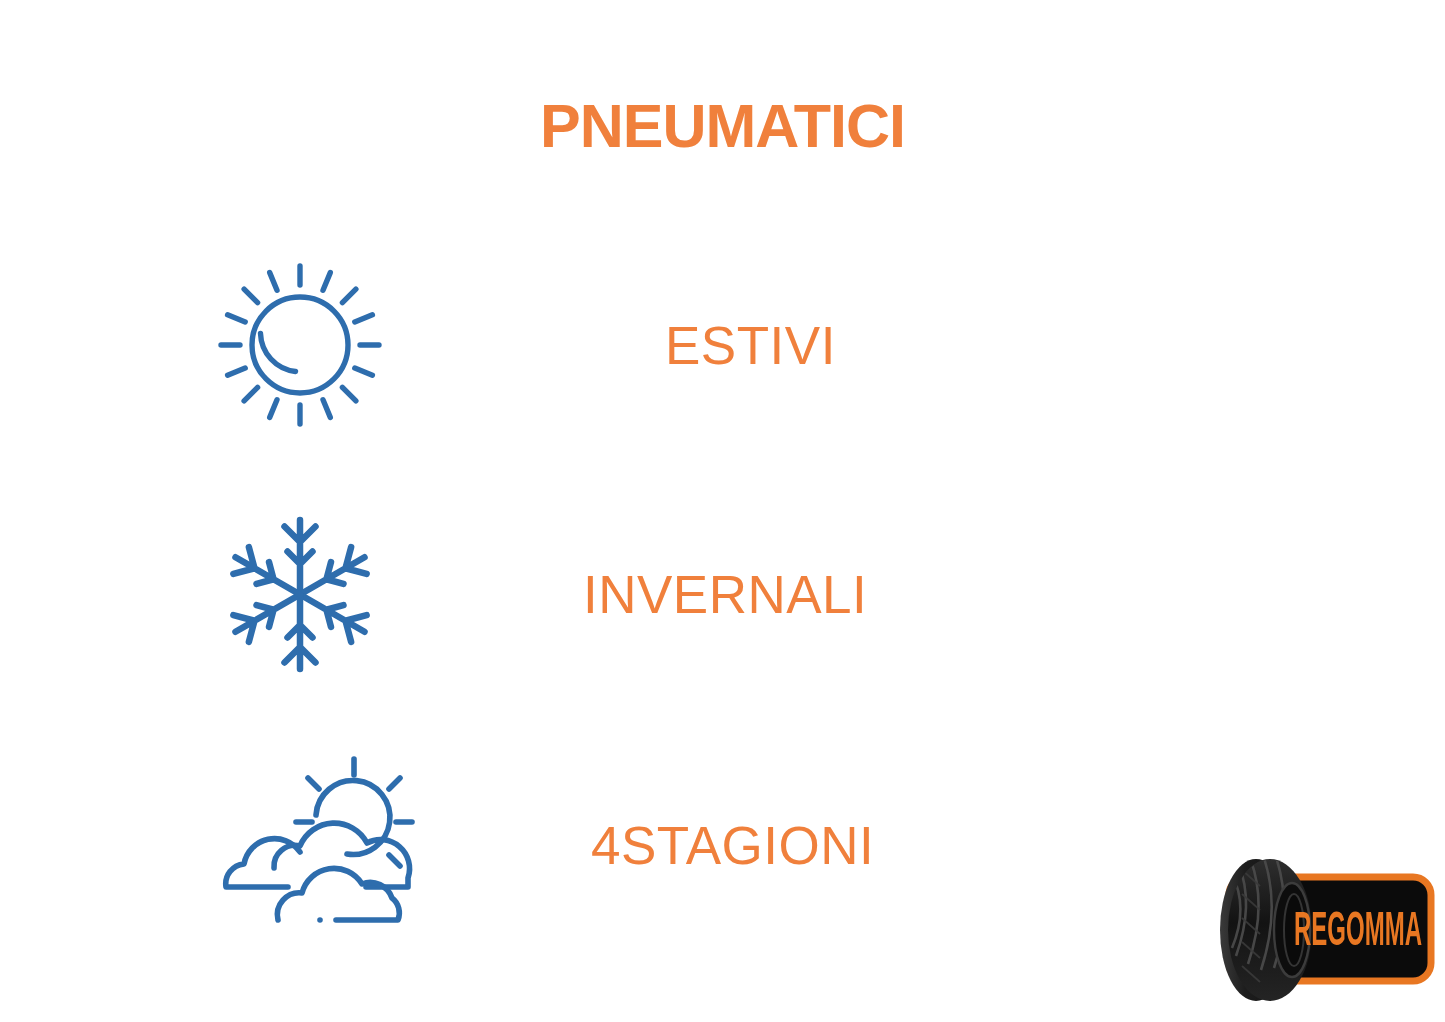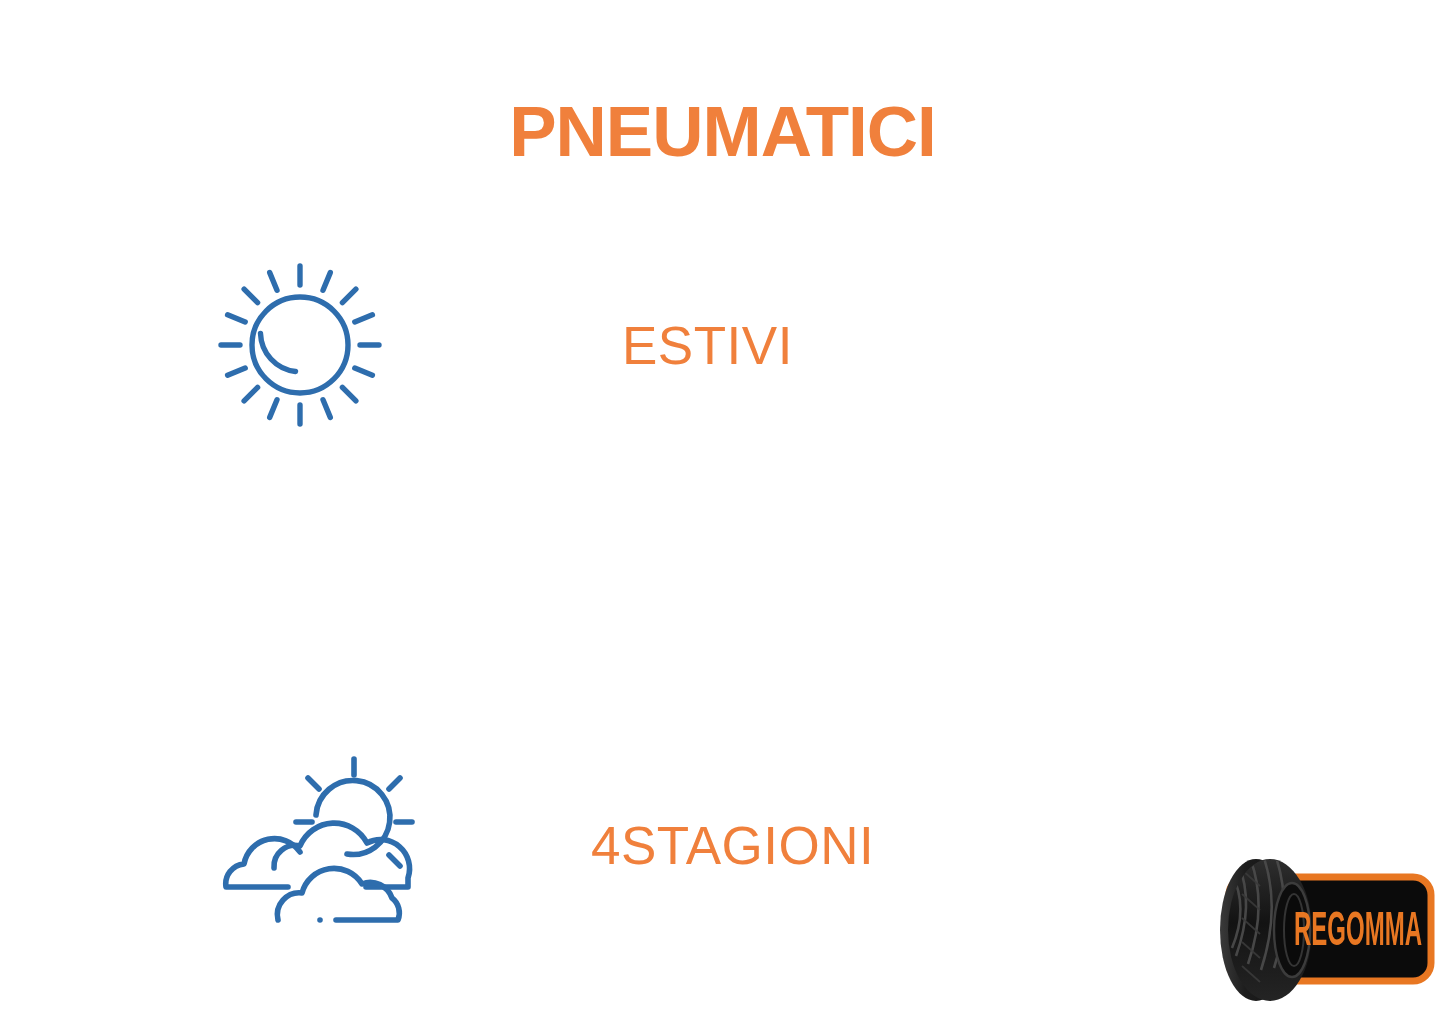--- a/index.html
+++ b/index.html
@@ -18,21 +18,21 @@
     overflow: hidden;
   }
 
   
   #title {
     position: absolute;
     left: 0;
     top: 96px;
     width: 1445px;
     text-align: center;
-    font-size: 71px;
+    font-size: 61px;
     font-weight: bold;
     letter-spacing: -1px;
     color: #F0803C;
     line-height: 1.0;
     white-space: nowrap;
   }
 
   
   .row {
     position: absolute;
@@ -63,21 +63,21 @@
     top: 0;
     height: 200px;
     display: flex;
     align-items: center;
     font-size: 53px;
     font-weight: 400;
     letter-spacing: 0.5px;
     color: #F0803C;
     white-space: nowrap;
   }
-  #label-estivi     { left: 622px; }
+  #label-estivi     { left: 665px; }
   #label-invernali  { left: 583px; }
   #label-4stagioni  { left: 571px; }
 
   
   #logo {
     position: absolute;
     left: 1208px;
     top: 852px;
     width: 236px;
     height: 156px;
@@ -113,20 +113,72 @@
         <line x1="62.0" y1="139.8" x2="54.7" y2="157.4"></line>
         <line x1="12.6" y1="54.7" x2="30.2" y2="62.0"></line>
         <line x1="139.8" y1="108.0" x2="157.4" y2="115.3"></line>
         <line x1="157.4" y1="54.7" x2="139.8" y2="62.0"></line>
         <line x1="30.2" y1="108.0" x2="12.6" y2="115.3"></line>
       </svg>
     </div>
     <div class="row-label" id="label-estivi">ESTIVI</div>
   </div>
 
+  <div class="row" id="row-invernali">
+    <div class="row-icon">
+      <svg width="168" height="185" viewBox="0 0 168 185" fill="none" stroke="#2E6DAD" stroke-width="6.5" stroke-linecap="round" stroke-linejoin="round">
+        <g>
+
+          <g>
+            <path d="M 84 92.5 L 84 18
+                     M 84 40 L 68.5 24.5
+                     M 84 40 L 99.5 24.5
+                     M 84 62 L 71.5 49.5
+                     M 84 62 L 96.5 49.5"></path>
+          </g>
+          <g transform="rotate(60 84 92.5)">
+            <path d="M 84 92.5 L 84 18
+                     M 84 40 L 68.5 24.5
+                     M 84 40 L 99.5 24.5
+                     M 84 62 L 71.5 49.5
+                     M 84 62 L 96.5 49.5"></path>
+          </g>
+          <g transform="rotate(120 84 92.5)">
+            <path d="M 84 92.5 L 84 18
+                     M 84 40 L 68.5 24.5
+                     M 84 40 L 99.5 24.5
+                     M 84 62 L 71.5 49.5
+                     M 84 62 L 96.5 49.5"></path>
+          </g>
+          <g transform="rotate(180 84 92.5)">
+            <path d="M 84 92.5 L 84 18
+                     M 84 40 L 68.5 24.5
+                     M 84 40 L 99.5 24.5
+                     M 84 62 L 71.5 49.5
+                     M 84 62 L 96.5 49.5"></path>
+          </g>
+          <g transform="rotate(240 84 92.5)">
+            <path d="M 84 92.5 L 84 18
+                     M 84 40 L 68.5 24.5
+                     M 84 40 L 99.5 24.5
+                     M 84 62 L 71.5 49.5
+                     M 84 62 L 96.5 49.5"></path>
+          </g>
+          <g transform="rotate(300 84 92.5)">
+            <path d="M 84 92.5 L 84 18
+                     M 84 40 L 68.5 24.5
+                     M 84 40 L 99.5 24.5
+                     M 84 62 L 71.5 49.5
+                     M 84 62 L 96.5 49.5"></path>
+          </g>
+        </g>
+      </svg>
+    </div>
+    <div class="row-label" id="label-invernali">INVERNALI</div>
+  </div>
 
   <div class="row" id="row-4stagioni">
     <div class="row-icon">
       <svg width="208" height="185" viewBox="0 0 208 185" fill="none" stroke="#2E6DAD" stroke-width="5.6" stroke-linecap="round" stroke-linejoin="round">
 
         <path d="M 100 62 A 37 37 0 1 1 131 101"></path>
 
         <line x1="138" y1="6" x2="138" y2="22"></line>
         <line x1="184" y1="25" x2="173" y2="36"></line>
         <line x1="92" y1="25" x2="103" y2="36"></line>

